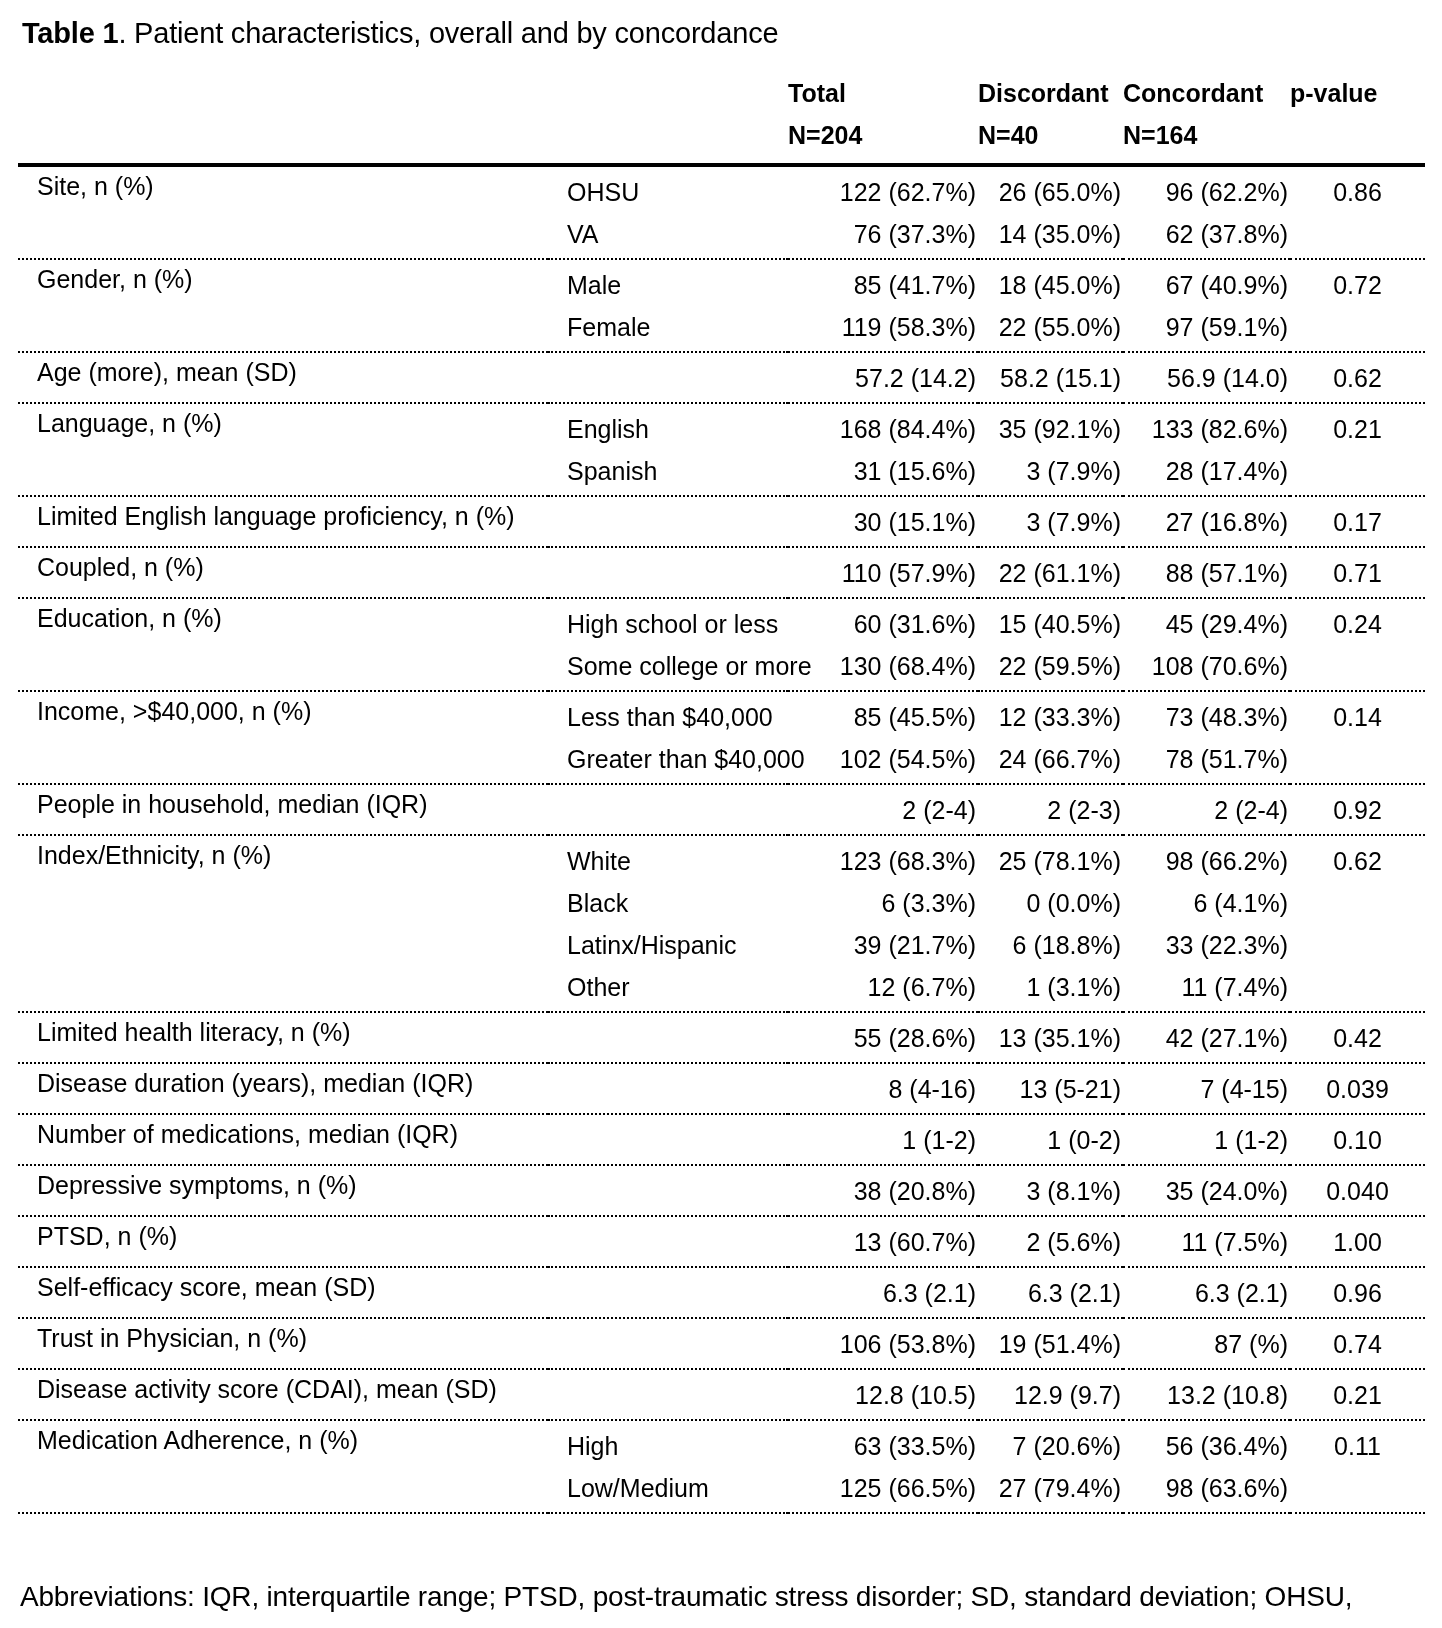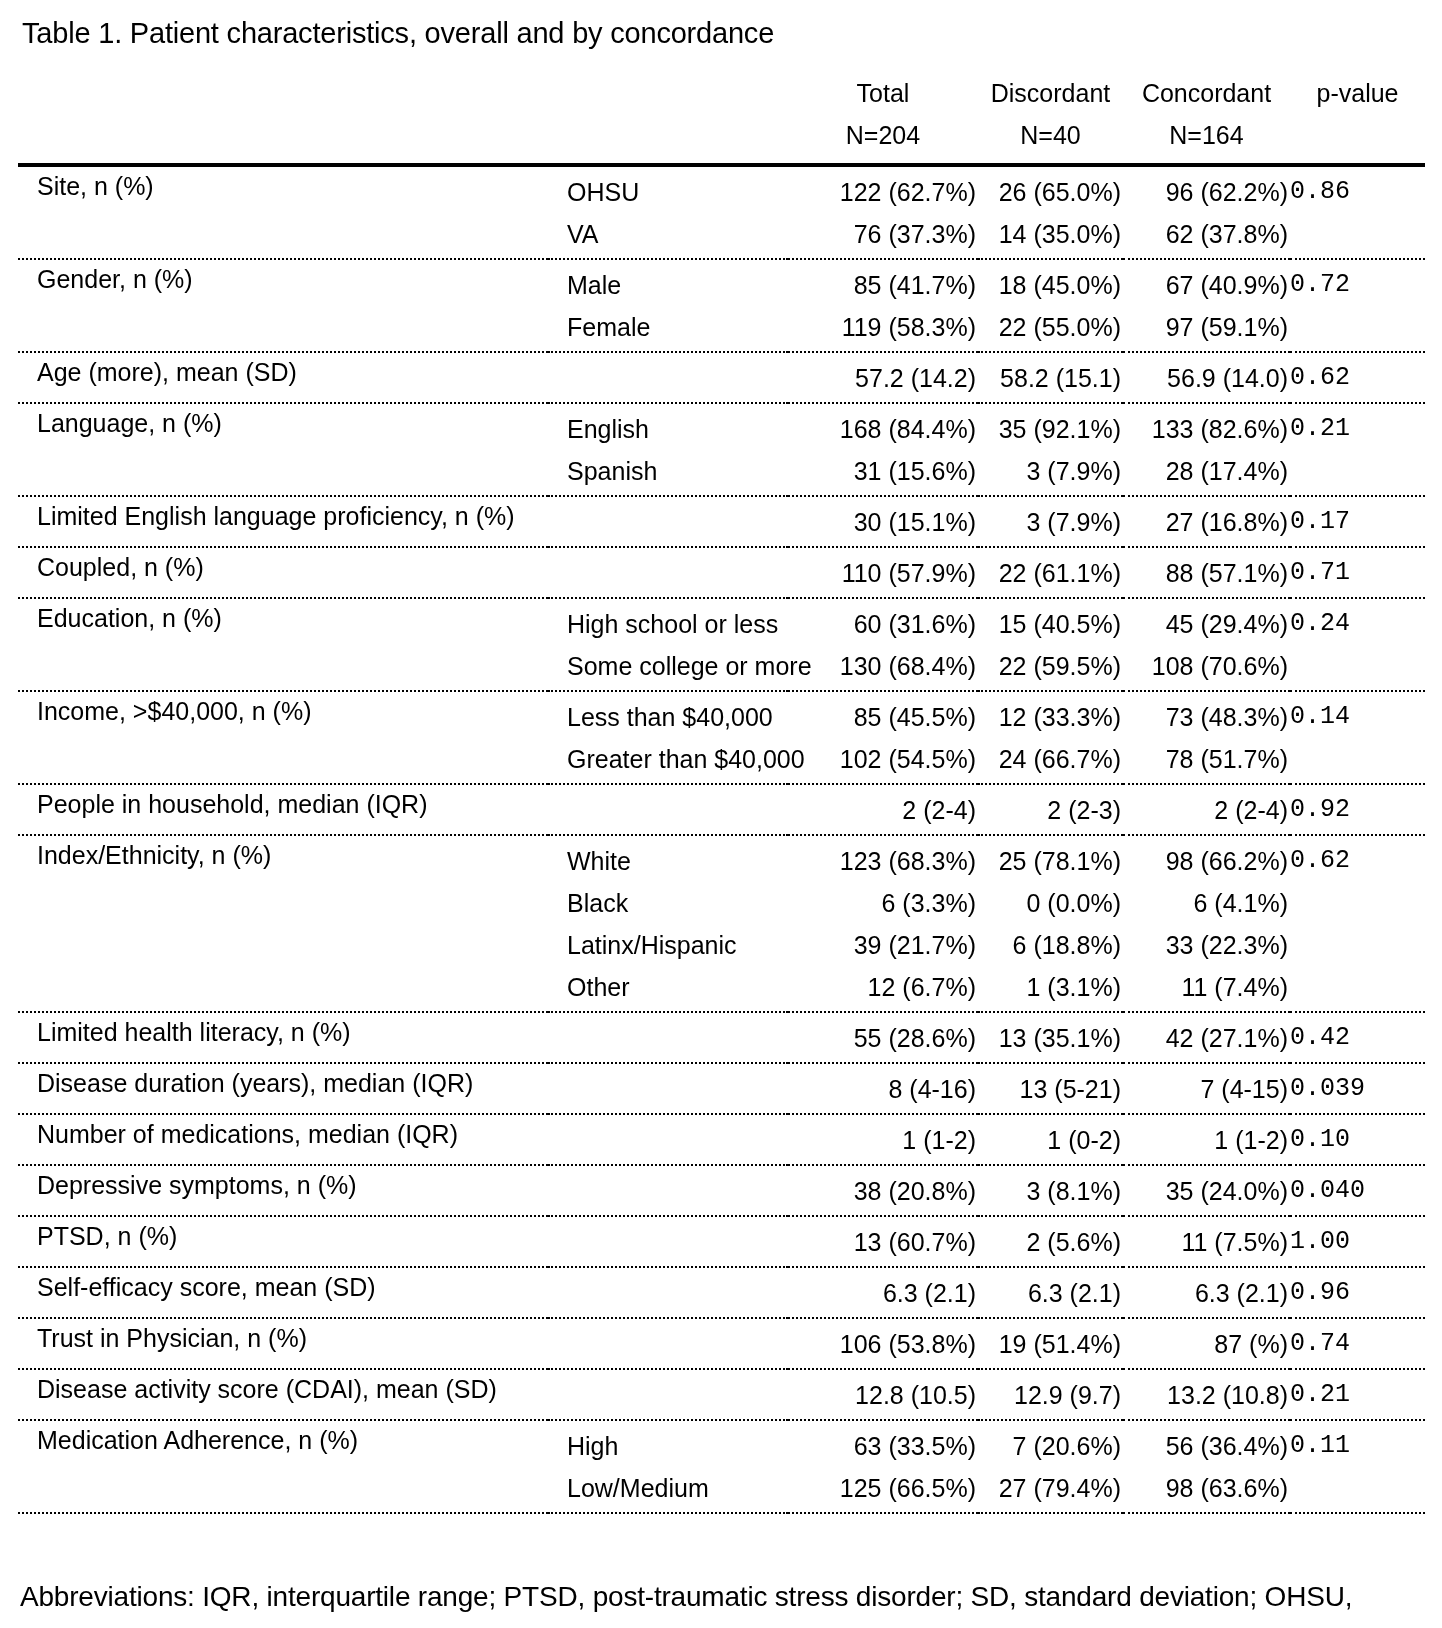--- a/index.html
+++ b/index.html
@@ -16,40 +16,40 @@
     background: #ffffff;
     overflow: hidden;
   }
   .title {
     margin: 0;
     padding: 14px 0 0 22px;
     font-size: 29px;
     line-height: 38px;
     letter-spacing: -0.2px;
   }
-  .title .title-bold { font-weight: normal; text-align: center; }
+  .title .title-bold { font-weight: bold; text-align: center; }
 
   table.char-table {
     border-collapse: collapse;
     table-layout: fixed;
     width: 1407px;
     margin-left: 18px;
     font-size: 25px;
     line-height: 30px;
   }
   col.c-label { width: 530px; }
   col.c-sub { width: 240px; }
   col.c-total { width: 190px; }
   col.c-disc { width: 145px; }
   col.c-conc { width: 167px; }
   col.c-p { width: 135px; }
 
   thead th {
-    font-weight: normal;
-    text-align: center;
+    font-weight: bold;
+    text-align: left;
     padding: 0;
   }
   thead tr.h1 th { padding-top: 26px; }
   thead tr.h2 th {
     padding-top: 12px;
     padding-bottom: 13px;
     border-bottom: 4px solid #000000;
   }
 
   tbody.group { border-bottom: 2px dotted #000000; margin-top: 12px; }
@@ -62,21 +62,21 @@
   }
   tr.group-first td { padding-top: 10px; }
   tr.group-last td { padding-bottom: 9px; }
 
   .cell-label {
     padding-left: 19px;
     transform: translateY(-6px);
   }
   .cell-sub { padding-left: 19px; }
   .cell-val { text-align: right; padding-right: 2px; }
-  .cell-p { text-align: left; font-family: Liberation Mono, monospace; }
+  .cell-p { text-align: center; }
 
   .footer {
     margin: 56px 0 0 0;
     padding: 0 18px 0 20px;
     font-size: 28px;
     line-height: 53px;
     letter-spacing: -0.2px;
   }
 </style>
 </head>

